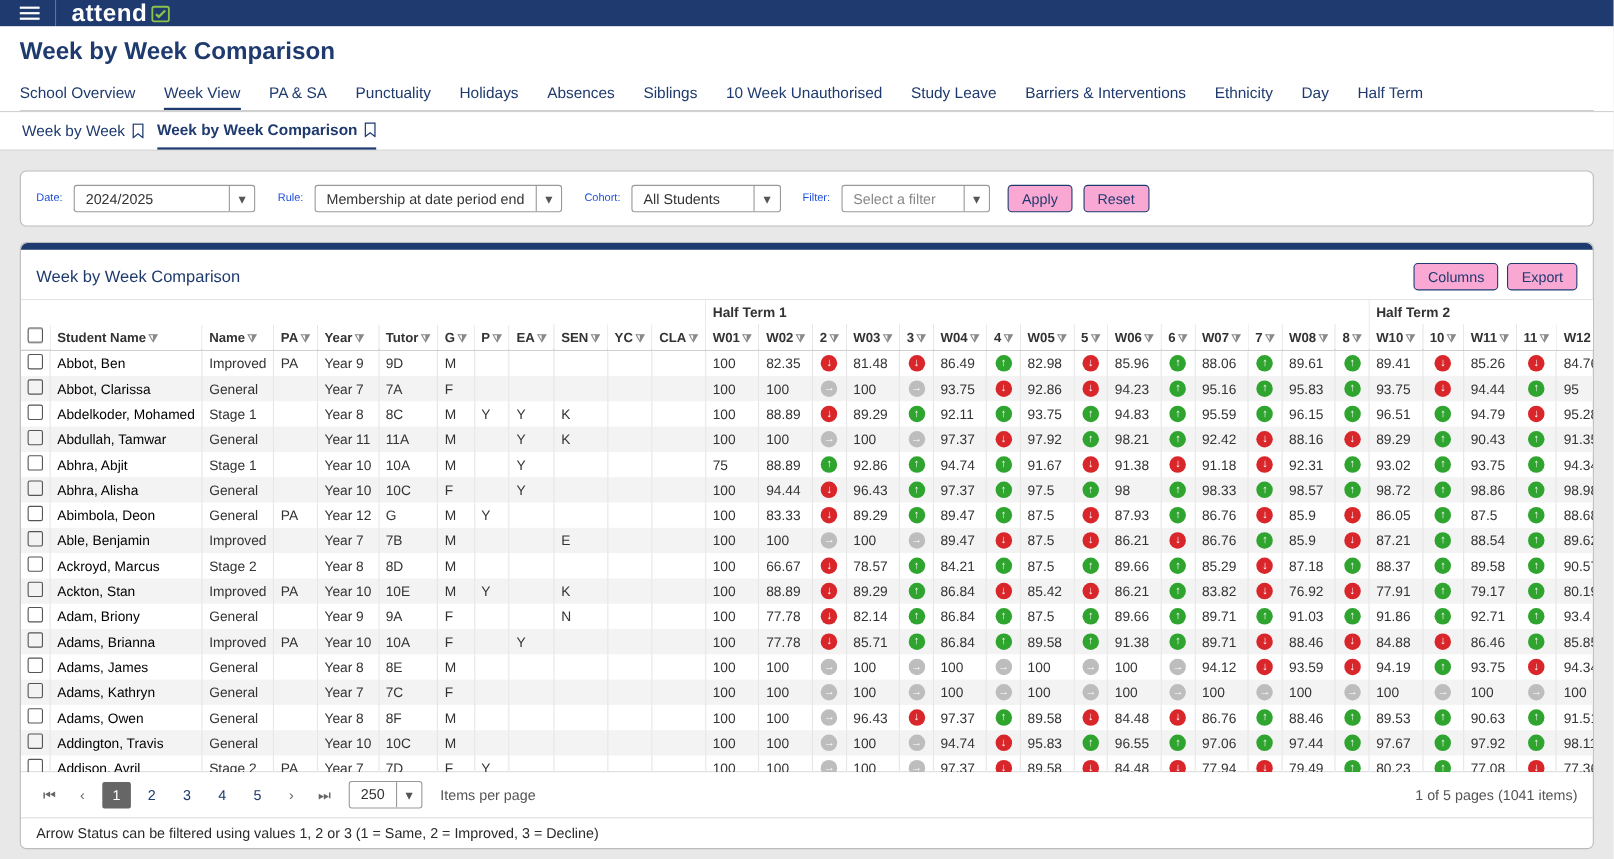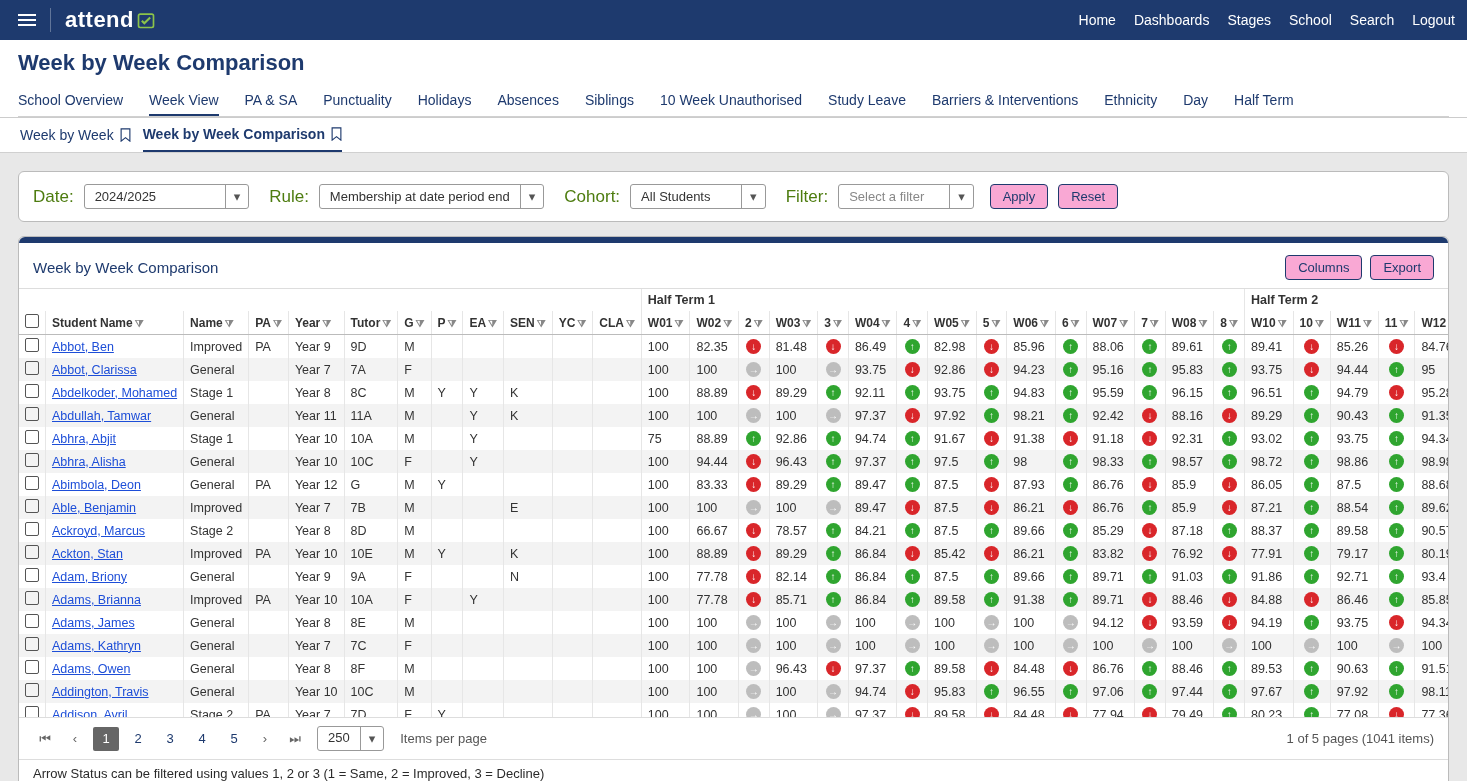--- a/index.html
+++ b/index.html
@@ -1,56 +1,56 @@
 <!DOCTYPE html>
 <html><head>
 <meta charset="utf-8">
 <style>
 *{box-sizing:border-box;margin:0;padding:0}
 body{font-family:"Segoe UI",Arial,sans-serif;font-size:13px;color:#333;background:#e8e8e8}
-.topbar{background:#1e3a6e;color:#fff;height:40px;display:flex;align-items:center;padding:0 12px;justify-content:space-between}
+.topbar{background:#1e3a6e;color:#fff;height:24px;display:flex;align-items:center;padding:0 12px;justify-content:space-between}
 .topbar-left{display:flex;align-items:center;gap:14px}
 .hamburger{display:flex;flex-direction:column;gap:3px;cursor:pointer;padding:6px;border-right:1px solid rgba(255,255,255,.3);padding-right:14px}
 .hamburger span{width:18px;height:2px;background:#fff}
 .logo{font-size:22px;font-weight:700;letter-spacing:.5px;display:flex;align-items:center;gap:2px}
 .logo-check{display:inline-flex;align-items:center;justify-content:center;width:20px;height:20px;background:transparent;color:#8bc34a;font-weight:900}
 .topnav{display:flex;gap:18px}
 .topnav a{color:#fff;text-decoration:none;font-size:14px}
 .subheader{background:#fff;padding:10px 18px 0 18px;border-bottom:1px solid #ccc}
 .page-title{color:#1e3a6e;font-size:22px;font-weight:600;margin-bottom:10px}
 .tabs{display:flex;gap:26px;border-bottom:1px solid #d0d0d0}
 .tabs a{color:#1e3a6e;text-decoration:none;font-size:14px;padding:6px 0}
 .tabs a.active{font-weight:400;border-bottom:2px solid #1e3a6e}
 .subtabs{background:#fff;display:flex;gap:12px;padding:0 20px;border-bottom:1px solid #d0d0d0}
 .subtabs a{color:#1e3a6e;text-decoration:none;font-size:14px;padding:8px 0;display:flex;align-items:center;gap:6px}
 .subtabs a.active{font-weight:700;border-bottom:2px solid #1e3a6e}
 .bookmark{width:11px;height:14px;display:inline-block}
 .bookmark svg{width:100%;height:100%}
 .content{padding:18px}
 .panel{background:#fff;border:1px solid #bbb;border-radius:6px;margin-bottom:14px}
 .filters{display:flex;align-items:center;gap:10px;padding:12px 14px}
-.filters label{color:#4d7c0f;font-size:17px}
+.filters label{color:#1d4ed8;font-size:10px}
 .sel-wrap{display:flex;border:1px solid #999;border-radius:3px;overflow:hidden;background:#fff}
 .sel-val{padding:4px 10px;min-width:100px;font-size:13px}
 .sel-btn{border-left:1px solid #999;padding:4px 8px;display:flex;align-items:center;cursor:pointer;color:#555}
 .btn{border:1px solid #1e3a6e;background:#f9a8d4;color:#1e3a6e;padding:4px 12px;border-radius:4px;cursor:pointer;font-size:13px}
 .table-panel{padding:0}
 .accent-bar{height:6px;background:#1e3a6e;border-radius:6px 6px 0 0}
 .table-head{display:flex;justify-content:space-between;align-items:center;padding:12px 14px 8px}
 .table-title{color:#1e3a6e;font-size:15px;font-weight:500}
 .table-actions{display:flex;gap:8px}
 .table-scroll{overflow:auto;max-height:430px;border-top:1px solid #ddd;border-bottom:1px solid #ddd;position:relative}
 table{border-collapse:collapse;width:max-content;font-size:12.5px}
 th,td{border-right:1px solid #e6e6e6;padding:3px 6px;white-space:nowrap;text-align:left;height:22px}
 thead th{background:#fff;position:sticky;top:0;font-weight:400;color:#333;border-bottom:1px solid #bbb}
 thead .grp th{font-weight:700;border-bottom:none}
 thead .cols th{font-weight:700;font-size:12px}
 tbody tr:nth-child(even){background:#f3f3f3}
 .checkbox{width:14px;height:14px;border:1.5px solid #555;display:inline-block;border-radius:2px}
-.student{color:#1d4ed8;text-decoration:underline;cursor:pointer}
+.student{color:#000000;cursor:pointer}
 .arrow{display:inline-flex;width:15px;height:15px;border-radius:50%;align-items:center;justify-content:center;color:#fff;font-size:10px;font-weight:900;vertical-align:middle}
 .a-up{background:#2fa52f}
 .a-down{background:#d9262a}
 .a-same{background:#bdbdbd}
 .filter-icon{color:#888;font-size:10px;margin-left:2px}
 .pager{display:flex;align-items:center;gap:10px;padding:8px 14px;justify-content:space-between}
 .pager-left{display:flex;align-items:center;gap:6px}
 .pg-btn{width:24px;height:24px;display:flex;align-items:center;justify-content:center;color:#666;cursor:pointer}
 .pg-num{width:26px;height:24px;display:flex;align-items:center;justify-content:center;color:#1e3a6e;cursor:pointer}
 .pg-num.active{background:#666;color:#fff;border-radius:2px}
@@ -73,28 +73,20 @@
     <div class="logo">
       <span>attend</span>
         <span class="logo-check">
         <svg viewBox="0 0 24 24" width="22" height="22">
             <rect x="3" y="5" width="18" height="16" rx="2" fill="none" stroke="#8bc34a" stroke-width="2"></rect>
             <path d="M7 13 l3 3 l7-7" fill="none" stroke="#8bc34a" stroke-width="2.5"></path>
           </svg>
       </span>
     </div>
   </div>
-  <div class="topnav" id="topnav">
-      <a href="#">Home</a>
-      <a href="#">Dashboards</a>
-      <a href="#">Stages</a>
-      <a href="#">School</a>
-      <a href="#">Search</a>
-      <a href="#">Logout</a>
-    </div>
 </div>
 
 <div class="subheader">
   <div class="page-title">Week by Week Comparison</div>
   <div class="tabs" id="tabs">
       <a href="#">School Overview</a>
       <a href="#" class="active">Week View</a>
       <a href="#">PA &amp; SA</a>
       <a href="#">Punctuality</a>
       <a href="#">Holidays</a>

